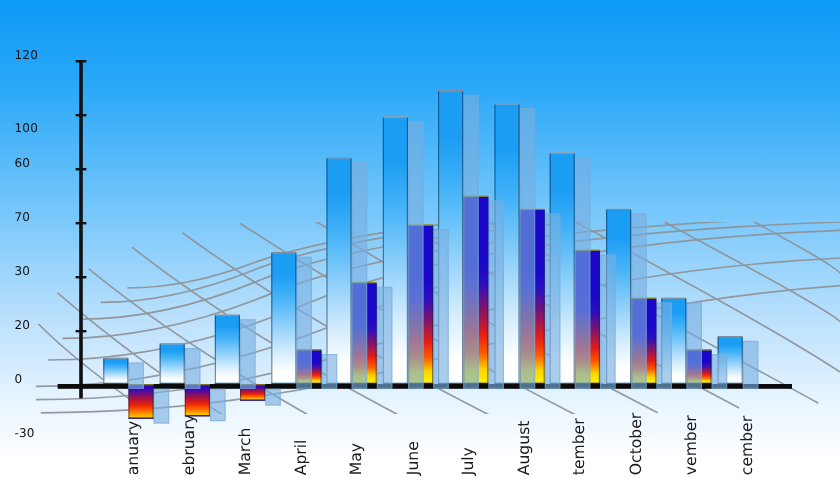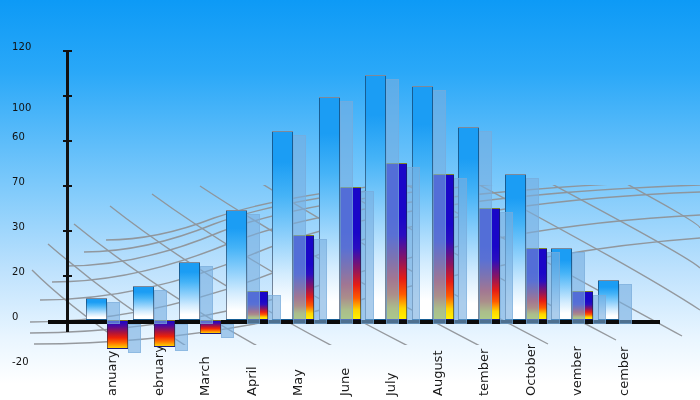--- a/index.html
+++ b/index.html
@@ -99,21 +99,21 @@
     </g>
   </svg>
 
   <div class="plot">
 
     <div class="axis-v" style="left:66px;top:50px;height:282px;"></div>
 
     <div class="axis-h" style="left:48px;top:320px;width:612px;"></div>
 
     <div id="yticks">
-        <div class="ytick" style="left: 12px; top: 356px;">-20</div>
+        <div class="ytick" style="left: 12px; top: 356px;">-30</div>
         <div class="ytick" style="left: 12px; top: 311px;">0</div>
         <div class="ytick" style="left: 12px; top: 266px;">20</div>
         <div class="ytick-mark" style="left: 63px; top: 275px;"></div>
         <div class="ytick" style="left: 12px; top: 221px;">30</div>
         <div class="ytick-mark" style="left: 63px; top: 230px;"></div>
         <div class="ytick" style="left: 12px; top: 176px;">70</div>
         <div class="ytick-mark" style="left: 63px; top: 185px;"></div>
         <div class="ytick" style="left: 12px; top: 131px;">60</div>
         <div class="ytick-mark" style="left: 63px; top: 140px;"></div>
         <div class="ytick" style="left: 12px; top: 102px;">100</div>

